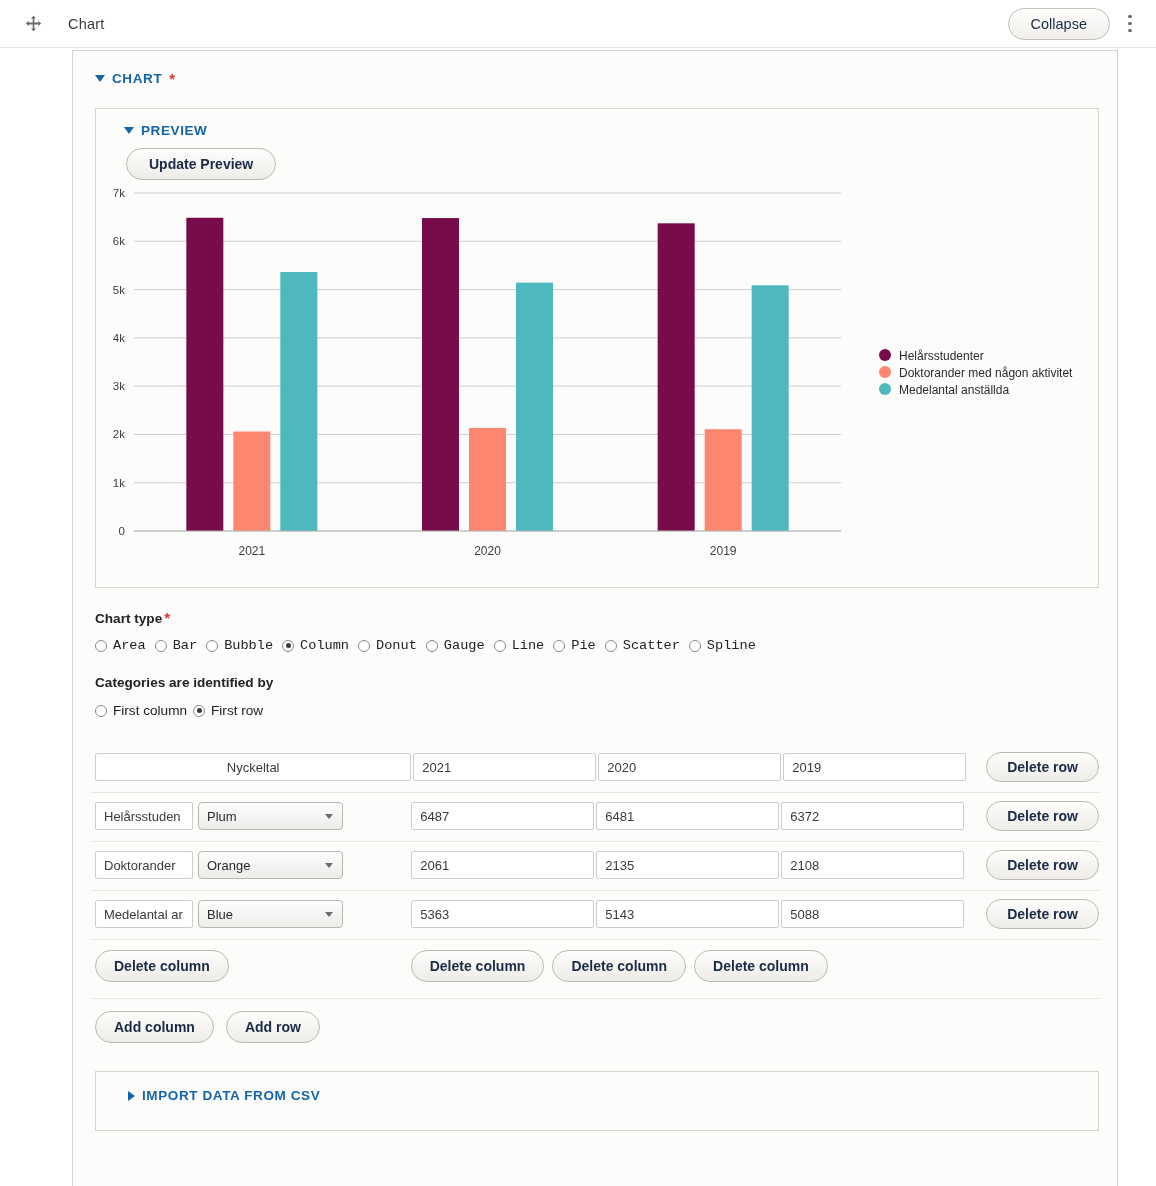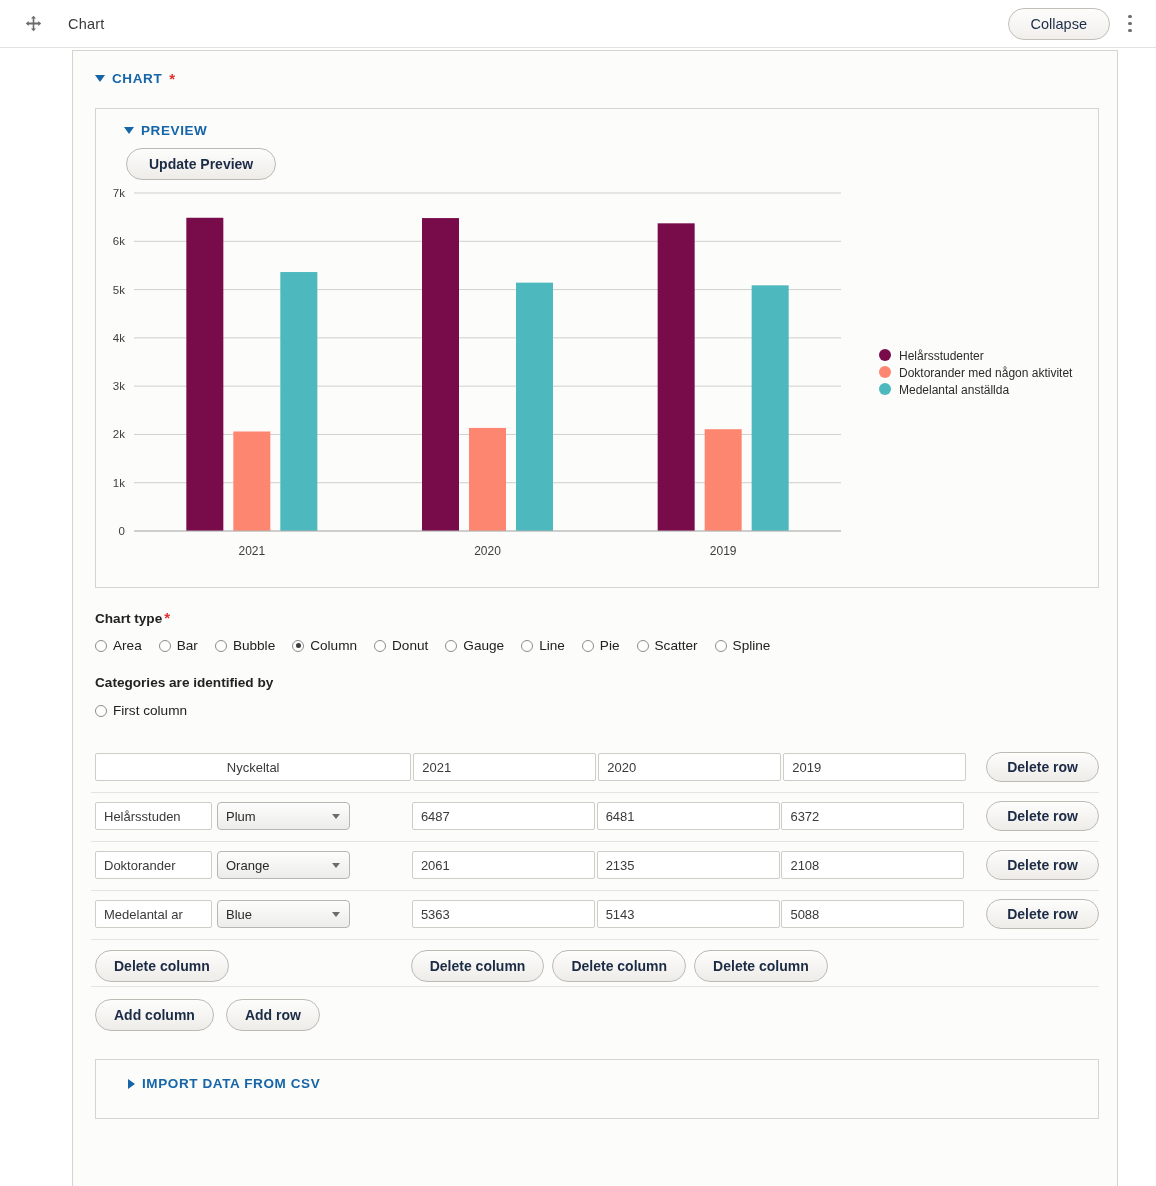--- a/index.html
+++ b/index.html
@@ -107,21 +107,21 @@
   
   .chart-wrap { position: absolute; left: 0; top: 76px; right: 0; bottom: 8px; }
   .chart-svg { display: block; }
 
   
   .field-label {
     font-size: 13.6px; font-weight: bold; color: #222;
     margin: 22px 0 0 4px; display: flex; align-items: baseline; gap: 2px;
   }
   .field-sub { font-size: 12.6px; color: #4a4a4a; margin: 3px 0 0 4px; }
-  .radio-row { display: flex; align-items: flex-end; gap: 17px; margin: 12px 0 0 4px; flex-wrap: wrap; }
+  .radio-row { display: flex; align-items: flex-end; gap: 9px; margin: 12px 0 0 4px; flex-wrap: wrap; font-family: Liberation Mono, monospace; }
   .radio-item { display: flex; align-items: center; gap: 6px; font-size: 13.6px; color: #222; cursor: pointer; }
   .radio {
     width: 12px; height: 12px; border-radius: 50%;
     border: 1px solid #8c8c8c; background: #ffffff;
     display: inline-block; position: relative; flex: 0 0 auto;
   }
   .radio.on::after {
     content: ""; position: absolute; left: 2.5px; top: 2.5px;
     width: 5px; height: 5px; border-radius: 50%; background: #3b3b3b;
   }
@@ -139,21 +139,21 @@
     border: 1px solid #cfcdc8;
     background: #ffffff;
     height: 28px;
     font-size: 13px;
     color: #3a3a3a;
     padding: 0 8px;
     font-family: "Liberation Sans", sans-serif;
     border-radius: 2px;
   }
   .cell-name { width: 322px; text-align: center; }
-  .cell-name-short { width: 117px; }
+  .cell-name-short { width: 98px; }
   .cell-val { width: 183px; margin-left: 0; }
   .gap-12 { width: 2px; }
   .sel {
     width: 148px; height: 28px;
     border: 1px solid #b9b6b1; border-radius: 4px;
     background: linear-gradient(#fdfdfd, #ececea);
     font-size: 13px; color: #2a2a2a;
     display: flex; align-items: center;
     padding: 0 8px; position: relative; cursor: pointer;
     margin-left: 5px;
@@ -161,21 +161,21 @@
   }
   .sel .arrow {
     position: absolute; right: 9px; top: 50%; margin-top: -2px;
     width: 0; height: 0;
     border-left: 4.5px solid transparent; border-right: 4.5px solid transparent;
     border-top: 5px solid #6b6b6b;
   }
   .btn-delrow { margin-left: 20px; font-weight: bold; padding: 6px 20px; }
   .spacer-after-sel { width: 70px; }
 
-  .delcol-row { display: flex; align-items: center; padding: 10px 0 4px 4px; border-bottom: 1px solid #e6e4e0; }
+  .delcol-row { display: flex; align-items: center; padding: 10px 0 16px 4px; border-bottom: 1px solid #e6e4e0; }
   .delcol-row .btn-grey { font-weight: bold; }
   .addrow-row { display: flex; align-items: center; gap: 12px; padding: 12px 0 14px 4px; }
   .addrow-row .btn-grey { font-weight: bold; }
 
   .csv-box {
     margin: 14px 0 0 4px;
     border: 1px solid #d6d4d0;
     background: #fcfcfb;
     padding: 16px 18px;
     height: 60px;
@@ -305,20 +305,24 @@
     </div>
 
   <div class="field-label">
     <span>Categories are identified by</span>
   </div>
   <div class="radio-stack" id="categories-options">
       <div class="radio-item">
         <span class="radio"></span>
         <span>First column</span>
       </div>
+      <div class="radio-item">
+        <span class="radio on"></span>
+        <span>First row</span>
+      </div>
     </div>
 
   <div class="grid">
 
     <div class="grid-row">
       <input class="cell-input cell-name" value="Nyckeltal" style="">
       <span class="gap-12"></span>
       <input class="cell-input cell-val" value="2021" style="">
       <span class="gap-12"></span>
       <input class="cell-input cell-val" value="2020" style="">

